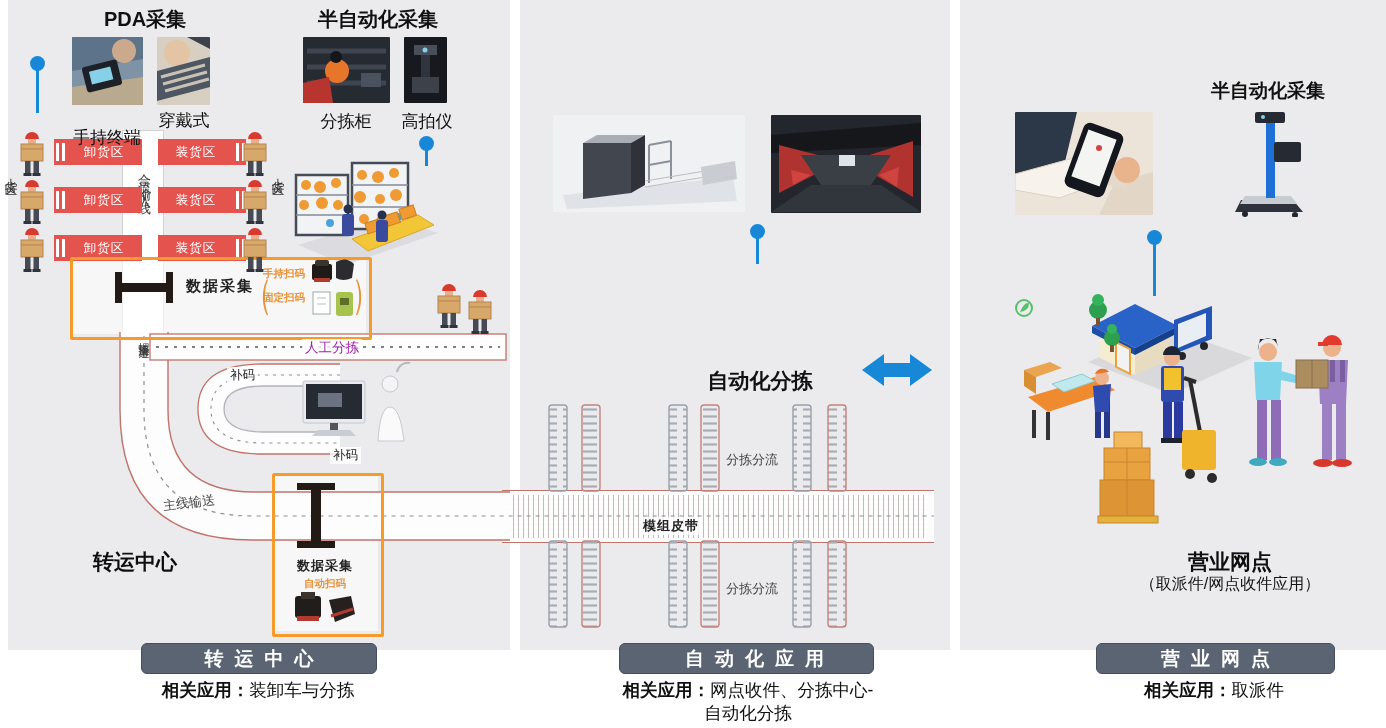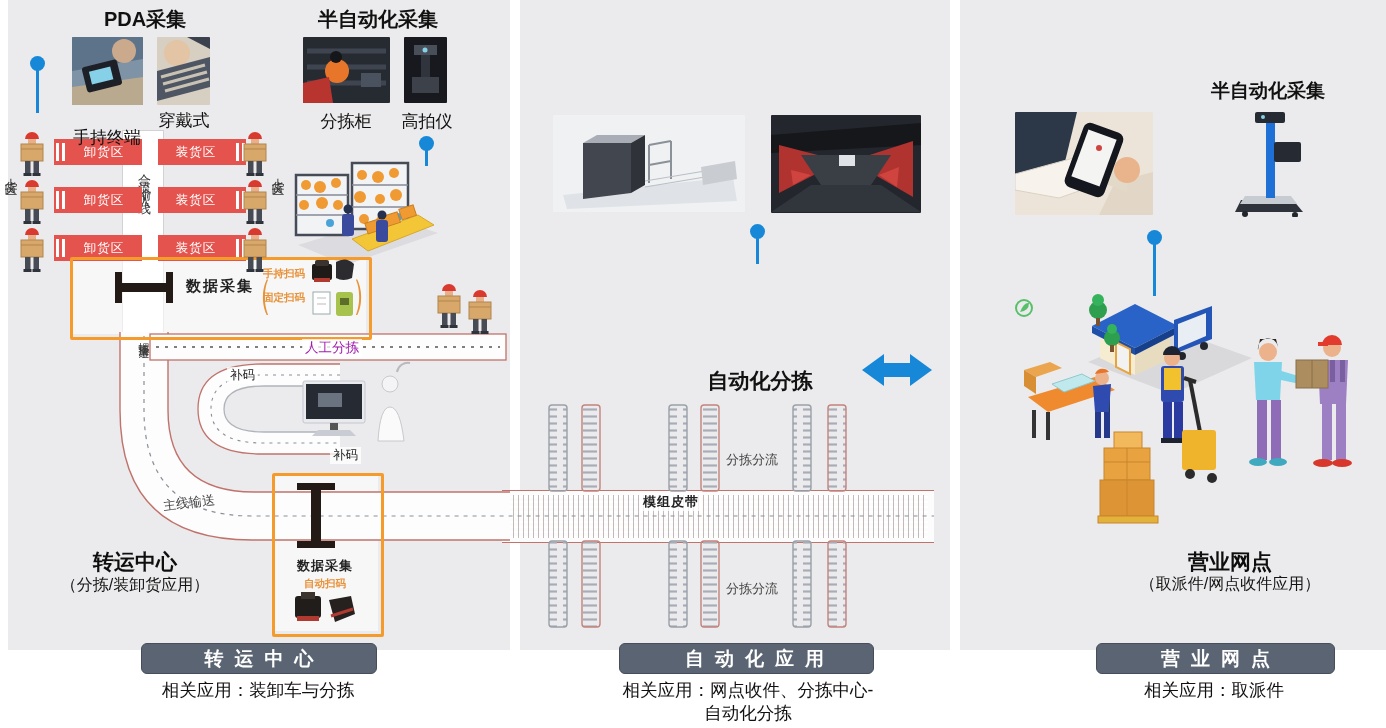--- a/index.html
+++ b/index.html
@@ -26,21 +26,21 @@
   .belt{position:absolute;left:502px;top:490px;width:432px;height:51px;background:#fcfcfd;z-index:1;
         border-top:1.6px solid #c0736b;border-bottom:1.6px solid #c0736b;}
   .belt::before{content:"";position:absolute;left:6px;right:6px;top:4px;bottom:4px;
         background-image:repeating-linear-gradient(90deg,rgba(85,60,55,.35) 0 1.2px,transparent 1.2px 5px),
                          repeating-linear-gradient(0deg,rgba(255,255,255,.95) 0 2px,transparent 2px 5px);}
   .halo{background:rgba(255,255,255,.78);padding:0 3px;}
   .pill{position:absolute;top:643px;height:29px;background:#5a6472;border:1px solid #454e5a;border-radius:6px;
         color:#fff;font-weight:bold;font-size:19px;display:flex;align-items:center;justify-content:center;
         letter-spacing:11px;text-indent:11px;z-index:5;}
   .related{position:absolute;top:678px;font-size:17.5px;color:#101010;text-align:center;z-index:5;white-space:nowrap;}
-  .related b{font-weight:normal;}
+  .related b{font-weight:bold;}
   .zone-title{position:absolute;font-weight:bold;font-size:21px;color:#0e0e0e;text-align:center;z-index:5;white-space:nowrap;}
   .zone-sub{position:absolute;font-size:16px;color:#141414;text-align:center;z-index:5;white-space:nowrap;}
   .orange-sm{position:absolute;font-size:10.5px;font-weight:bold;color:#e8923a;text-align:center;z-index:5;white-space:nowrap;}
   .paren{position:absolute;color:#e8923a;font-size:26px;z-index:5;transform:scaleY(1.6);transform-origin:top;}
   svg{display:block;}
 </style>
 </head>
 <body>
 
 <div id="canvas">
@@ -546,24 +546,23 @@
   <div class="small-lbl vtext" style="left:2px;top:168px;letter-spacing:3px;">上货区</div>
   <div class="small-lbl vtext" style="left:269px;top:168px;letter-spacing:3px;">上货区</div>
 
   <div class="small-lbl vtext" style="left:136px;top:333px;font-size:11px;letter-spacing:2px;">螺旋滑道</div>
   <div class="small-lbl halo" style="left:302px;top:339px;font-size:13.5px;color:#a21caf;">人工分拣</div>
   <div class="small-lbl halo" style="left:227px;top:367px;font-size:12.5px;color:#222;">补码</div>
   <div class="small-lbl halo" style="left:330px;top:447px;font-size:12.5px;color:#222;">补码</div>
   <div class="small-lbl" style="left:163px;top:494px;font-size:13px;color:#444;transform:rotate(-7deg);">主线输送</div>
 
   <div class="zone-title" style="left:55px;top:548px;width:160px;">转运中心</div>
-  <div class="zone-sub" style="left:35px;top:575px;width:200px;">（分拣/装卸货应用）</div>
 
   <div class="title" style="left:695px;top:367px;width:130px;font-size:21px;">自动化分拣</div>
-  <div class="small-lbl halo" style="left:640px;top:493px;font-size:13px;font-weight:bold;color:#222;letter-spacing:1px;text-align:center;">模组皮带</div>
+  <div class="small-lbl halo" style="left:640px;top:517px;font-size:13px;font-weight:bold;color:#222;letter-spacing:1px;text-align:center;">模组皮带</div>
   <div class="small-lbl" style="left:726px;top:451px;font-size:13px;color:#444;">分拣分流</div>
   <div class="small-lbl" style="left:726px;top:580px;font-size:13px;color:#444;">分拣分流</div>
 
   <div class="title" style="left:1198px;top:78px;width:140px;font-size:19px;">半自动化采集</div>
   <div class="zone-title" style="left:1123px;top:548px;width:214px;">营业网点</div>
   <div class="zone-sub" style="left:1060px;top:574px;width:340px;">（取派件/网点收件应用）</div>
 
   <div class="pill" style="left:141px;width:234px;">转运中心</div>
   <div class="pill" style="left:619px;width:237px;padding-left:16px;">自动化应用</div>
   <div class="pill" style="left:1096px;width:237px;">营业网点</div>

